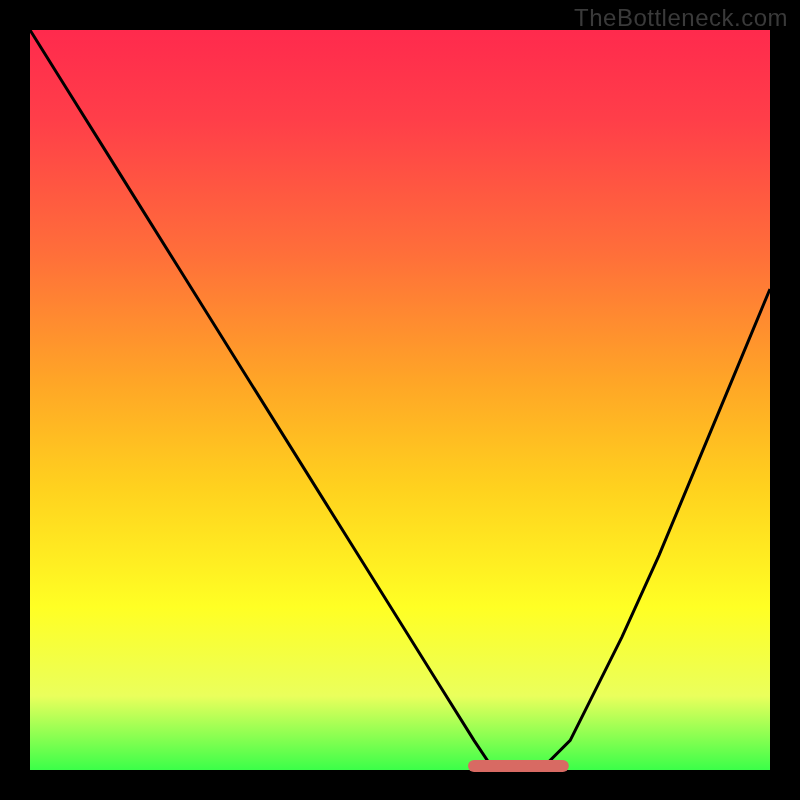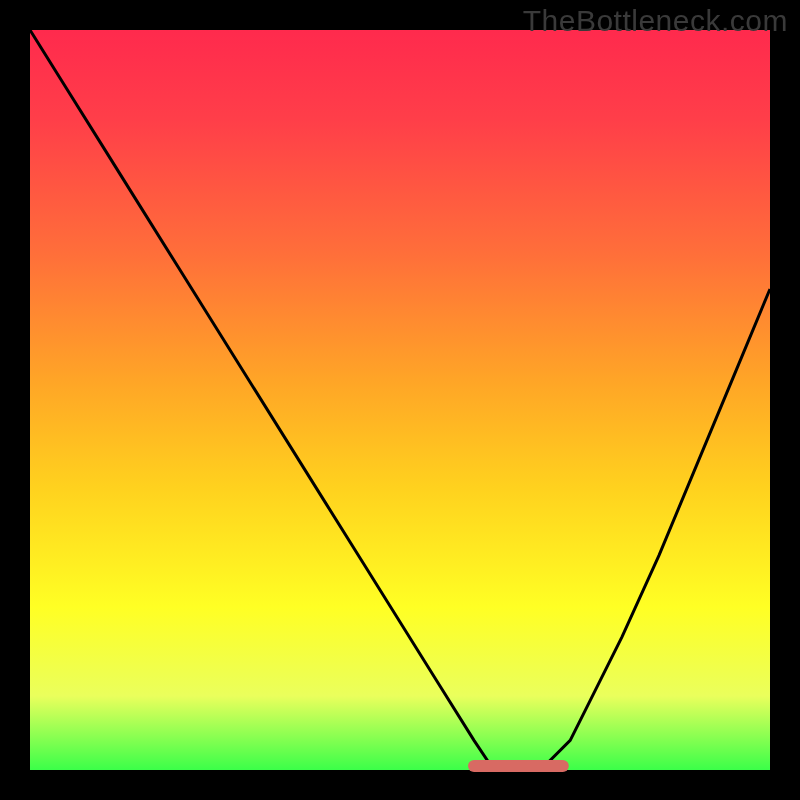--- a/index.html
+++ b/index.html
@@ -15,21 +15,21 @@
     position: relative;
     width: 800px;
     height: 800px;
     background: #000;
   }
   .watermark {
     position: absolute;
     top: 4px;
     right: 12px;
     color: #3a3a3a;
-    font-size: 30px;
+    font-size: 24px;
     letter-spacing: 0.5px;
     font-weight: 500;
     z-index: 10;
     user-select: none;
   }
   svg.plot {
     position: absolute;
     left: 0;
     top: 0;
     width: 800px;

